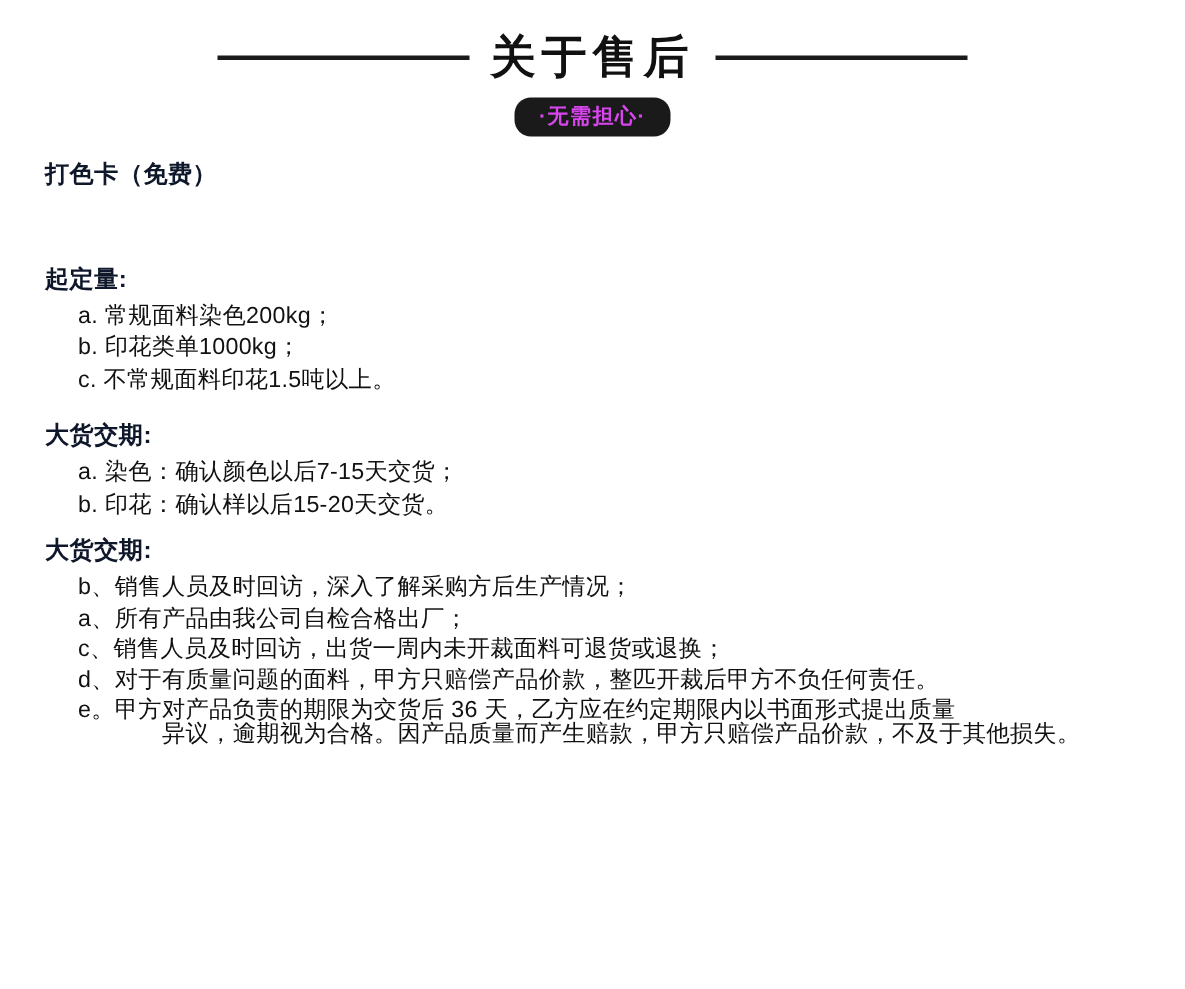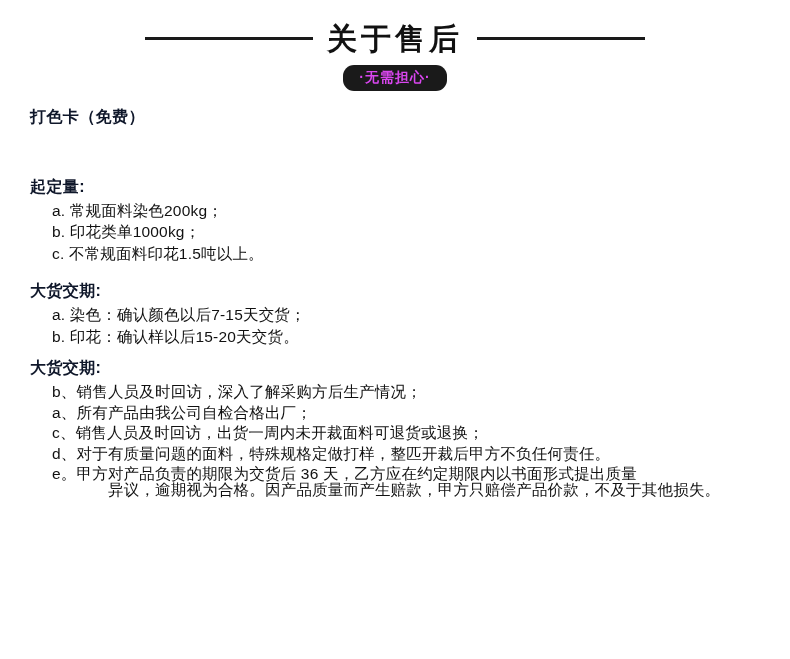--- a/index.html
+++ b/index.html
@@ -146,21 +146,21 @@
       </ul>
     </div>
     <div class="gap-sm"></div>
 
     <div class="sec">
       <div class="sec-head">大货交期:</div>
       <ul class="items svc">
         <li>b、销售人员及时回访，深入了解采购方后生产情况；</li>
         <li>a、所有产品由我公司自检合格出厂；</li>
         <li>c、销售人员及时回访，出货一周内未开裁面料可退货或退换；</li>
-        <li>d、对于有质量问题的面料，特殊规格定做打样，整匹开裁后甲方不负任何责任。</li>
+        <li>d、对于有质量问题的面料，甲方只赔偿产品价款，整匹开裁后甲方不负任何责任。</li>
         <li>
           <span>e。甲方对产品负责的期限为交货后 36 天，乙方应在约定期限内以书面形式提出质量</span>
           <span class="cont">异议，逾期视为合格。因产品质量而产生赔款，甲方只赔偿产品价款，不及于其他损失。</span>
         </li>
       </ul>
     </div>
 
   </div>
 </div>
 

